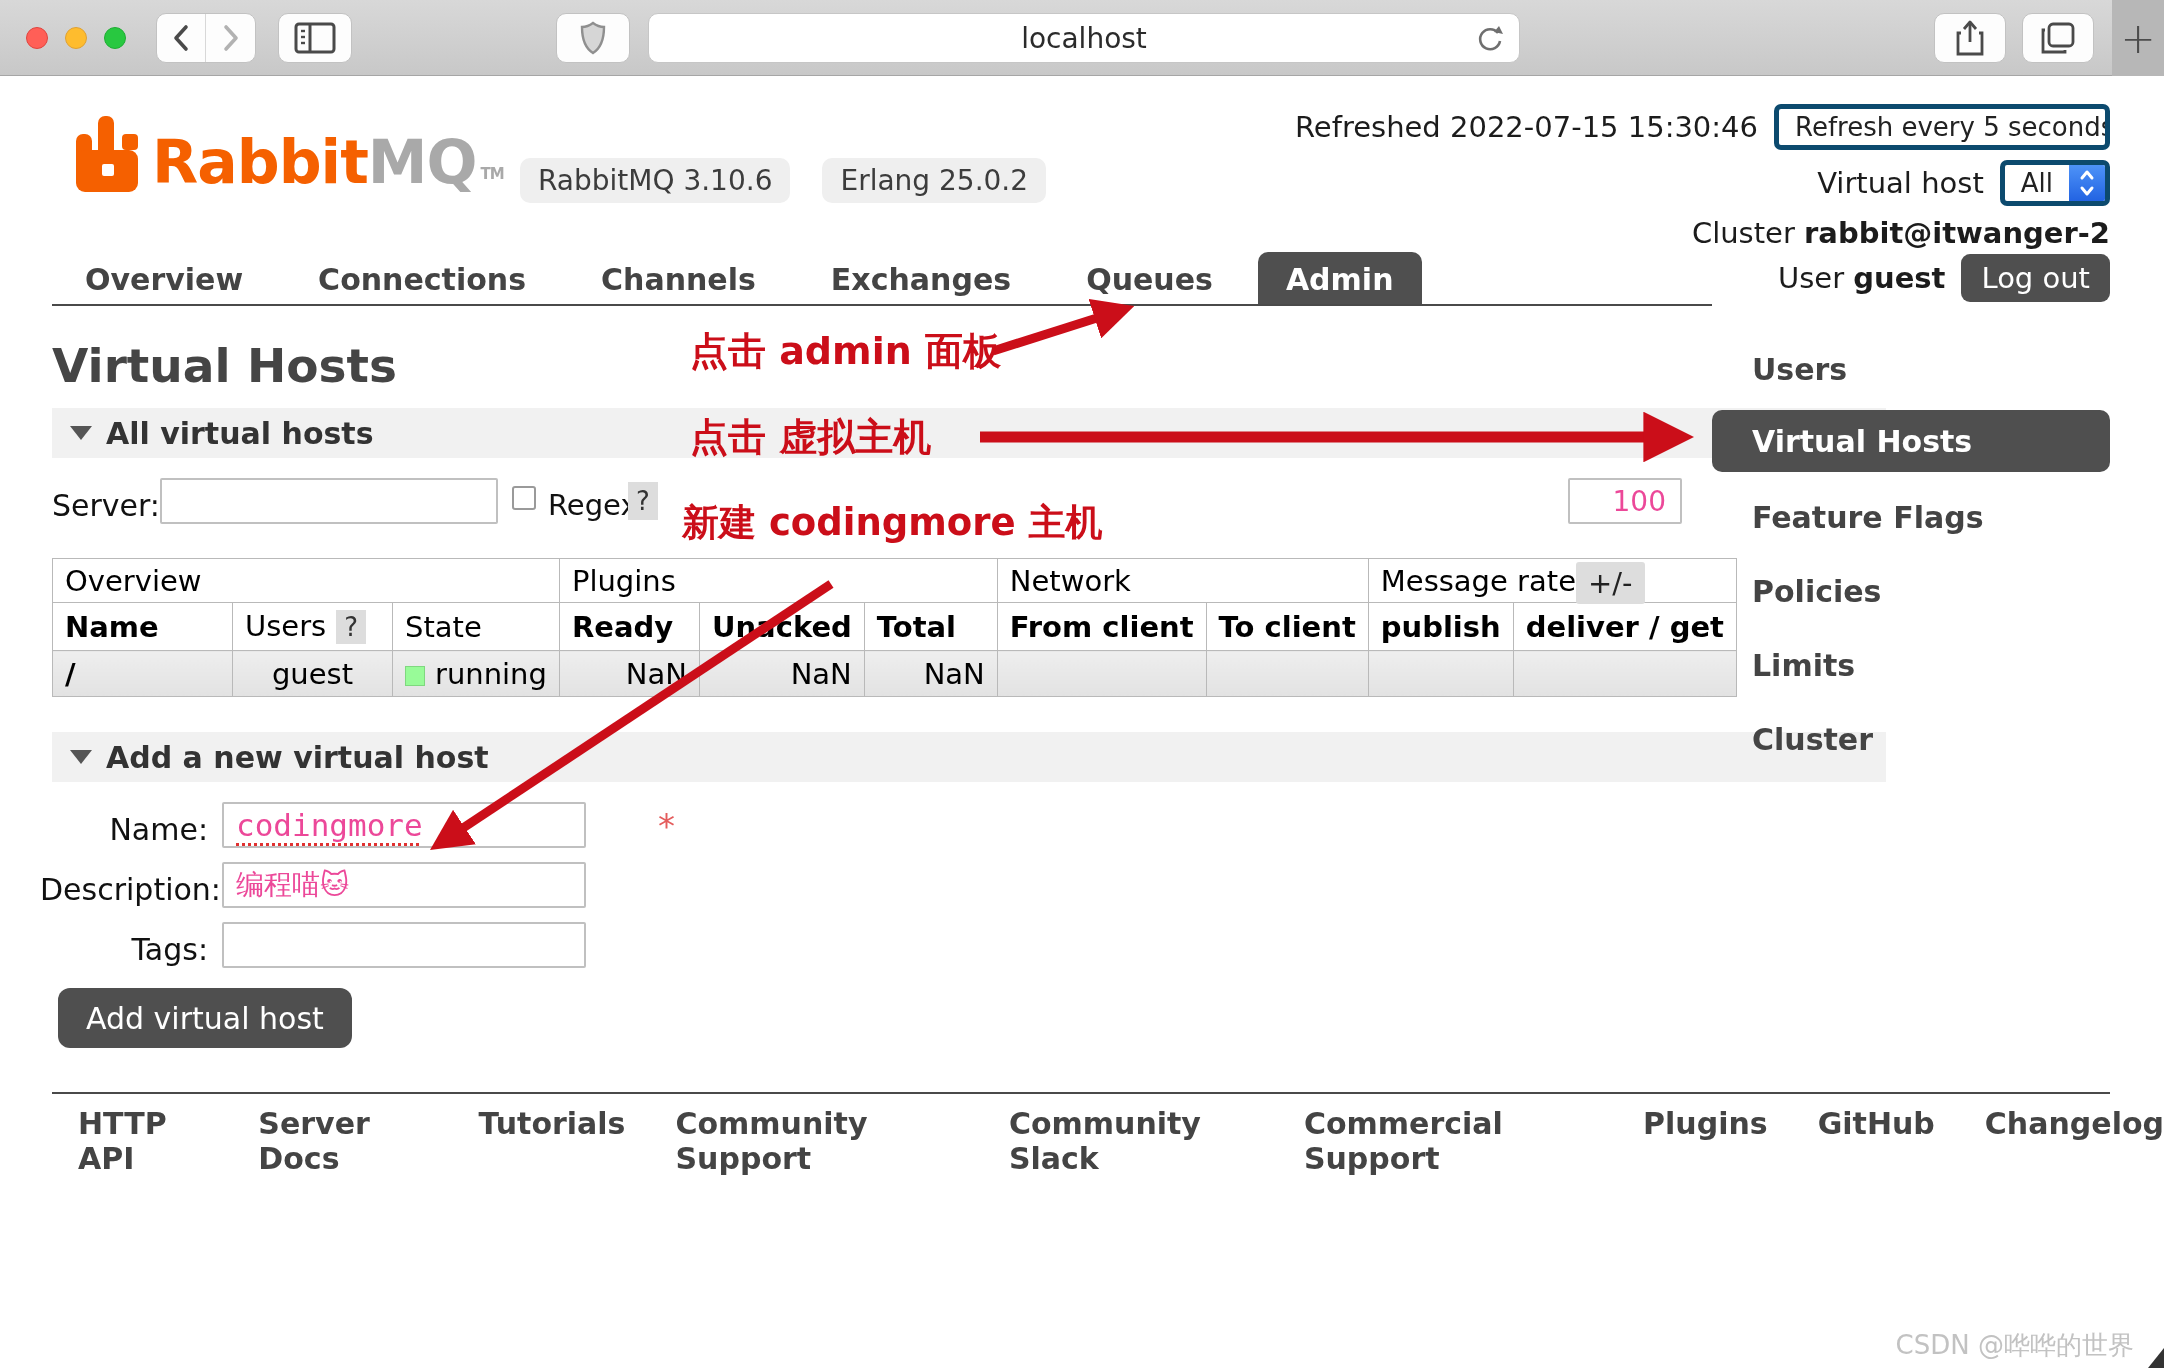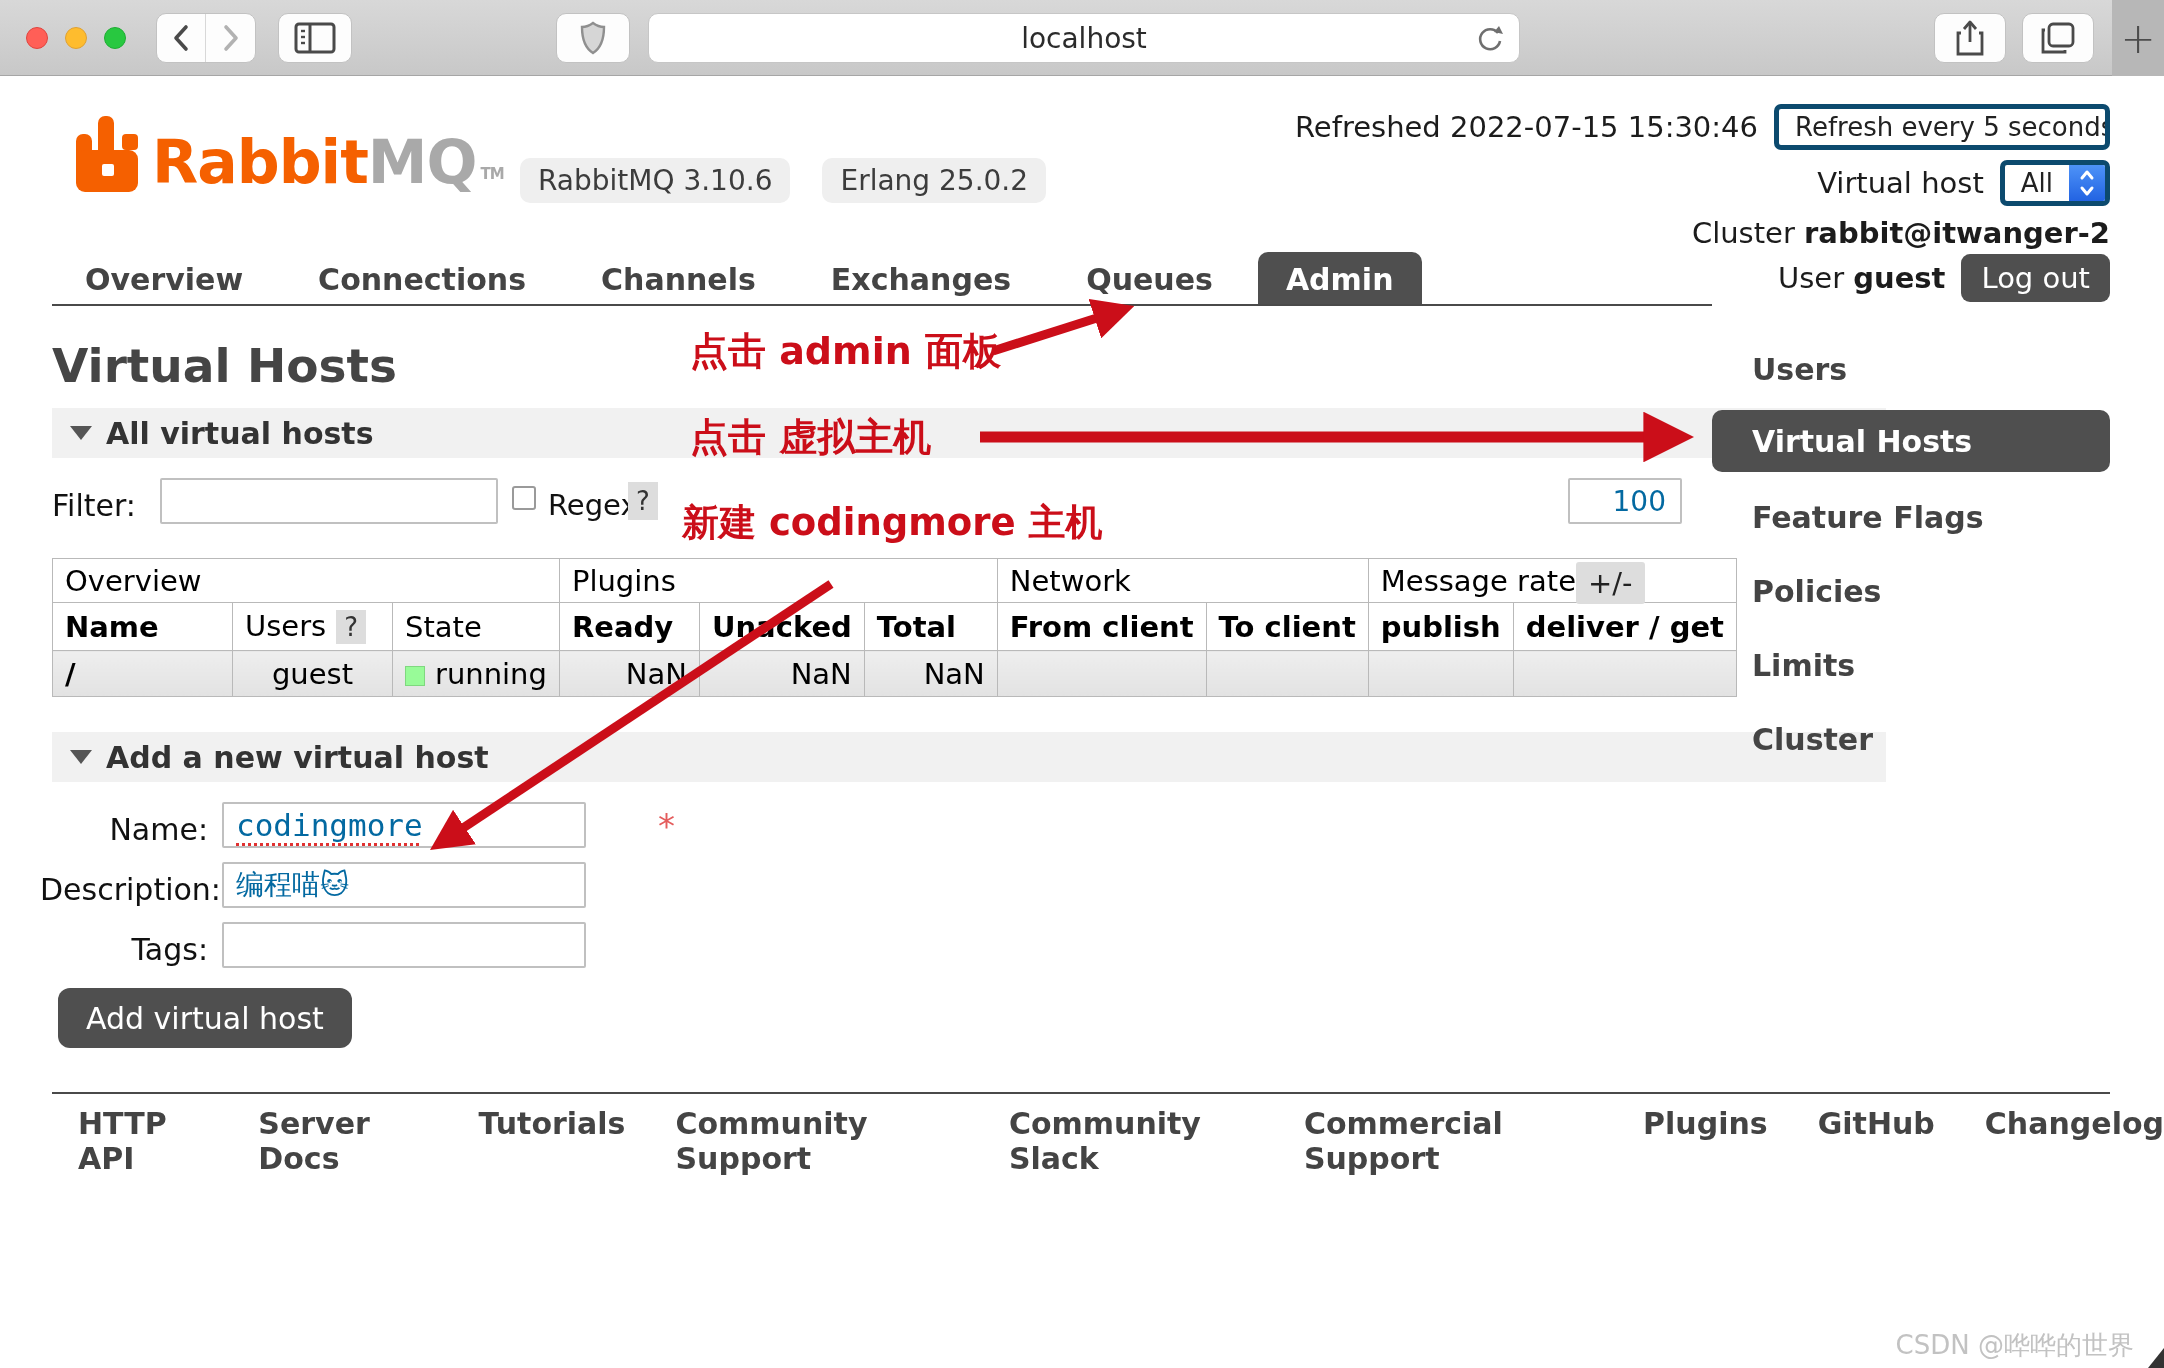--- a/index.html
+++ b/index.html
@@ -56,21 +56,21 @@
   .section-bar { position:absolute; left:52px; width:1834px; height:50px; background:#f1f1f1;
     display:flex; align-items:center; }
   .tri { width:0; height:0; border-left:11px solid transparent; border-right:11px solid transparent;
     border-top:14px solid #555; margin:0 14px 0 18px; }
   .section-bar .sec-label { font-size:30px; font-weight:bold; color:#333; }
   .bar-all { top:408px; }
   .bar-add { top:732px; }
 
   .flt-label { position:absolute; left:52px; top:488px; font-size:30px; color:#111; }
   .text-input { position:absolute; background:#fff; border:2px solid #c0c0c0; border-radius:2px;
-    font-size:28px; color:#0369a1; padding:0 12px; font-family:inherit; }
+    font-size:28px; color:#ec4899; padding:0 12px; font-family:inherit; }
   .flt-input { left:160px; top:478px; width:338px; height:46px; }
   .regex-box { position:absolute; left:512px; top:486px; width:24px; height:24px; background:#fff;
     border:2px solid #9a9a9a; border-radius:3px; }
   .regex-label { position:absolute; left:548px; top:488px; font-size:29px; color:#111; }
   .help { display:inline-flex; align-items:center; justify-content:center; background:#ddd;
     font-size:26px; color:#333; }
   .flt-help { position:absolute; left:628px; top:482px; width:30px; height:38px; }
   .pag-text { position:absolute; left:1150px; top:488px; width:405px; text-align:right; font-size:29px; color:#111; }
   .pag-input { left:1568px; top:478px; width:114px; height:46px; text-align:right; padding-right:14px; }
 
@@ -246,21 +246,21 @@
   </div>
   <div class="tabs-rule"></div>
 
   <h1 class="page-title">Virtual Hosts</h1>
 
   <div class="section-bar bar-all">
     <span class="tri"></span>
     <span class="sec-label">All virtual hosts</span>
   </div>
 
-  <span class="flt-label">Filter:</span>
+  <span class="flt-label">Server:</span>
   <input class="text-input flt-input" style="">
   <span class="regex-box"></span>
   <span class="regex-label">Regex</span>
   <span class="help flt-help">?</span>
   <input class="text-input pag-input" value="100" style="">
 
   <table class="vh-table">
     <colgroup>
       <col style="width:180px">
         <col style="width:160px">

